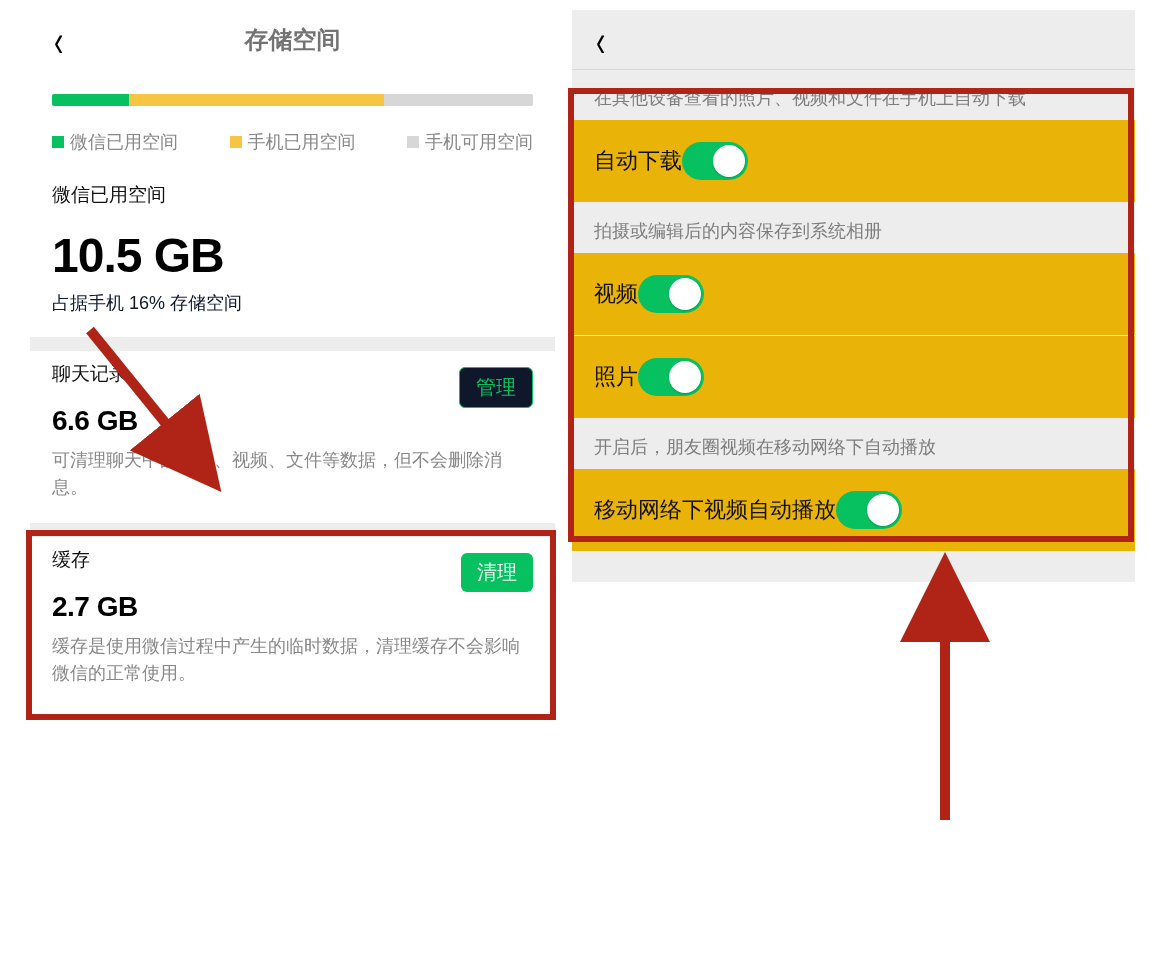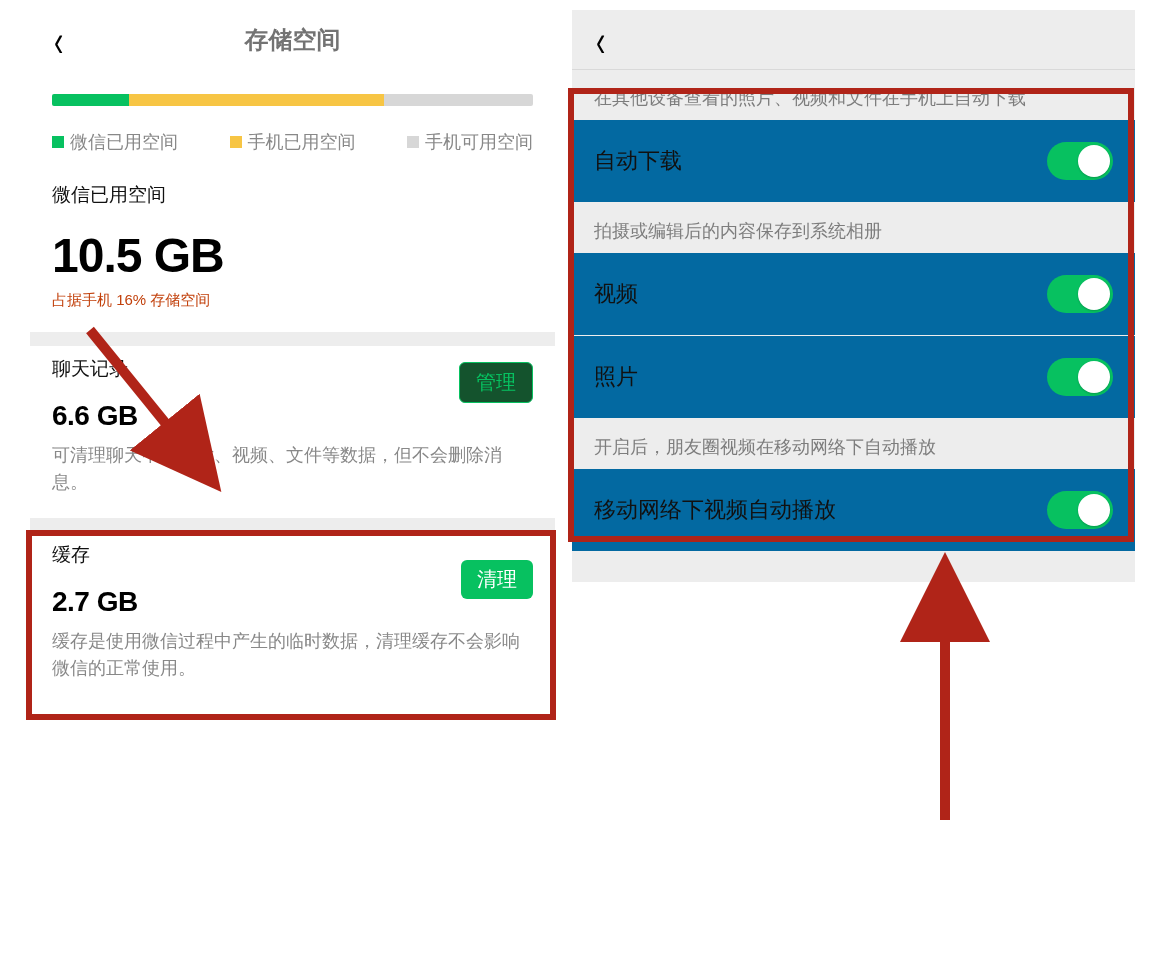--- a/index.html
+++ b/index.html
@@ -80,33 +80,33 @@
   .lg-y::before{ background:#f7c544;}
   .lg-gr::before{ background:#d7d7d7;}
 
   .section {
     padding: 10px 22px 22px 22px;
     position: relative;
   }
   .sec-title { font-size: 19px; color:#111; }
   .big-num   { font-size: 48px; font-weight: 800; letter-spacing: -1px; margin-top:20px; }
   .mid-num   { font-size: 28px; font-weight: 800; letter-spacing: -0.5px; margin-top:18px; }
-  .sub-grey  { font-size: 15px; color:#c2410c; margin-top:8px; }
+  .sub-grey  { font-size: 18px; color:#0f172a; margin-top:8px; }
   .desc-grey { font-size: 18px; color:#888; margin-top:10px; line-height: 1.5; }
 
   .gap { height: 14px; background:#ededed; }
 
   .btn-outline{
     position:absolute; right:22px; top:16px;
     border:1px solid #07c160; color:#07c160;
     border-radius:6px; padding:6px 16px; font-size:20px;
-    background:#14532d;
+    background:#0f172a;
   }
   .btn-solid{
-    position:absolute; right:22px; top:28px;
+    position:absolute; right:22px; top:16px;
     background:#07c160; color:#fff;
     border:none; border-radius:6px; padding:6px 16px; font-size:20px;
   }
 
   
   .panel-right{
     position:absolute;
     left: 572px;
     top: 10px;
     width: 563px;
@@ -116,24 +116,23 @@
     background:#ededed;
     border-bottom:1px solid #d9d9d9;
   }
   .group-title{
     padding: 16px 22px 10px 22px;
     font-size: 18px;
     color:#7d7d7d;
     background:#ededed;
   }
   .row{
-    background:#0369a1;
+    background:#eab308;
     padding: 22px;
     display:flex;
-    justify-content:space-between;
     align-items:center;
     border-bottom:1px solid #eee;
     font-size:22px;
     color:#111;
   }
   .row:last-child{ border-bottom:none; }
 
   .switch{
     width:66px;height:38px;border-radius:38px;position:relative;
   }

